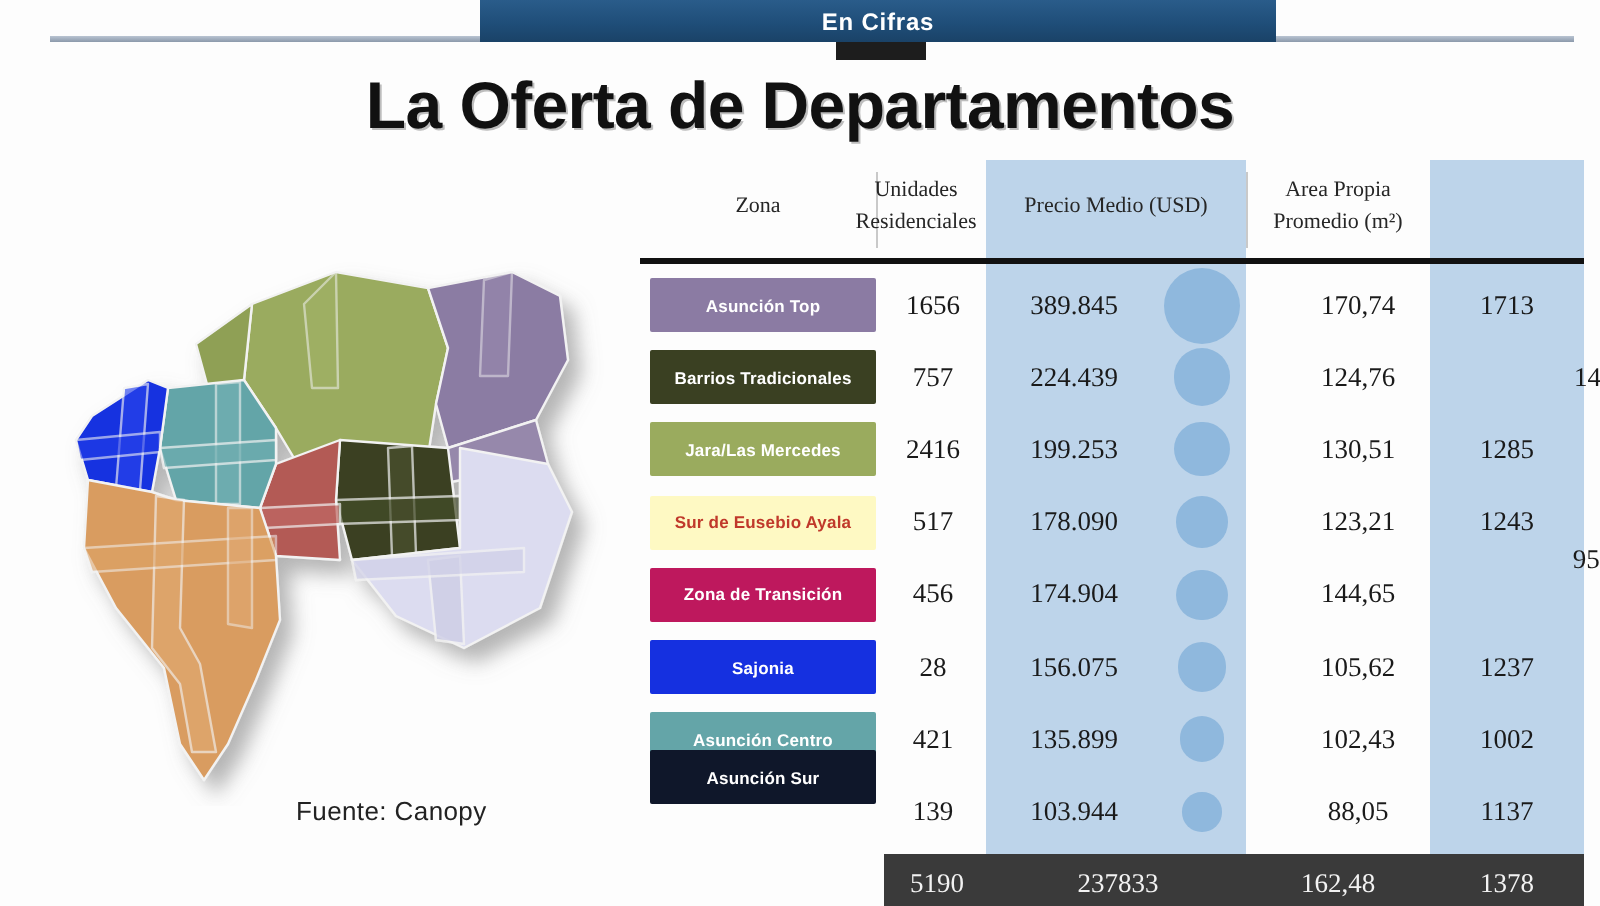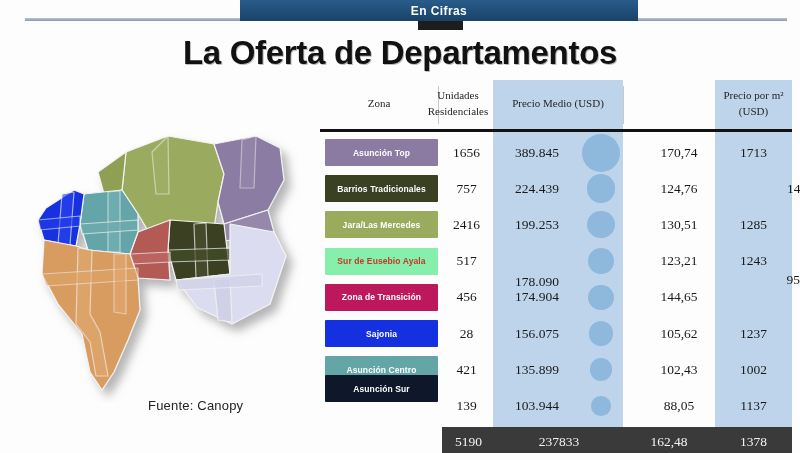--- a/index.html
+++ b/index.html
@@ -133,24 +133,24 @@
     <div class="hdr" style="left:118px;width:40px;">
       <span>
         <span>Unidades</span><br>
         <span>Residenciales</span>
       </span>
     </div>
     <div class="hdr" style="left:173px;width:130px;">
       <span>Precio Medio (USD)</span>
     </div>
     <div class="hdr-sep" style="left:303px;"></div>
-    <div class="hdr" style="left:395px;width:77px;">
+    <div class="hdr" style="left:303px;width:92px;">
       <span>
-        <span>Precio por m²</span><br>
-        <span>(USD)</span>
+        <span>Area Propia</span><br>
+        <span>Promedio (m²)</span>
       </span>
     </div>
     <div class="head-rule"></div>
 
     <div id="rows">
         <div class="rowlabel" style="top: 59px; background: rgb(139, 123, 163); color: rgb(255, 255, 255);">Asunción Top</div>
         <div class="cell c-units" style="top: 59px;">1656</div>
         <div class="cell c-price" style="top: 59px;">389.845</div>
         <div class="cell c-area" style="top: 59px;">170,74</div>
         <div class="cell c-ppm" style="top: 59px;">1713</div>
@@ -160,23 +160,23 @@
         <div class="cell c-price" style="top: 95.2px;">224.439</div>
         <div class="cell c-area" style="top: 95.2px;">124,76</div>
         <div class="cell c-ppm" style="top: 95.2px; padding-left: 47px;">1495</div>
         <div class="bubble" style="height: 28.8328px; width: 28.8328px; left: 266.584px; top: 94.2836px; background: rgb(143, 184, 221);"></div>
         <div class="rowlabel" style="top: 131.4px; background: rgb(154, 171, 94); color: rgb(255, 255, 255);">Jara/Las Mercedes</div>
         <div class="cell c-units" style="top: 131.4px;">2416</div>
         <div class="cell c-price" style="top: 131.4px;">199.253</div>
         <div class="cell c-area" style="top: 131.4px;">130,51</div>
         <div class="cell c-ppm" style="top: 131.4px;">1285</div>
         <div class="bubble" style="height: 27.1669px; width: 27.1669px; left: 267.417px; top: 131.317px; background: rgb(143, 184, 221);"></div>
-        <div class="rowlabel" style="top: 167.6px; background: #86efac; color: rgb(192, 57, 43);">Sur de Eusebio Ayala</div>
+        <div class="rowlabel" style="top: 167.6px; background: #fef9c3; color: rgb(192, 57, 43);">Sur de Eusebio Ayala</div>
         <div class="cell c-units" style="top: 167.6px;">517</div>
-        <div class="cell c-price" style="top: 167.6px; margin-top: 21px;">178.090</div>
+        <div class="cell c-price" style="top: 167.6px;">178.090</div>
         <div class="cell c-area" style="top: 167.6px;">123,21</div>
         <div class="cell c-ppm" style="top: 167.6px;">1243</div>
         <div class="bubble" style="height: 25.6837px; width: 25.6837px; left: 268.158px; top: 168.258px; background: rgb(143, 184, 221);"></div>
         <div class="rowlabel" style="top: 203.8px; background: #be185d; color: rgb(255, 255, 255);">Zona de Transición</div>
         <div class="cell c-units" style="top: 203.8px;">456</div>
         <div class="cell c-price" style="top: 203.8px;">174.904</div>
         <div class="cell c-area" style="top: 203.8px;">144,65</div>
         <div class="cell c-ppm" style="top: 186px; padding-left: 43px;">957</div>
         <div class="bubble" style="height: 25.4529px; width: 25.4529px; left: 268.274px; top: 204.574px; background: rgb(143, 184, 221);"></div>
         <div class="rowlabel" style="top: 240px; background: rgb(21, 48, 224); color: rgb(255, 255, 255);">Sajonia</div>

